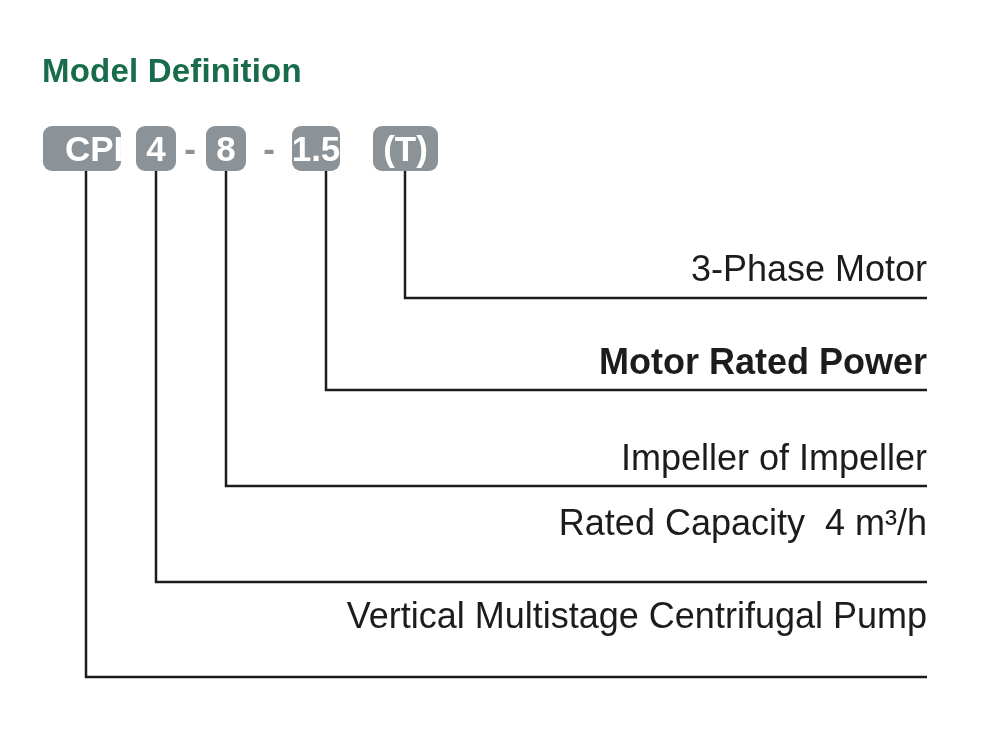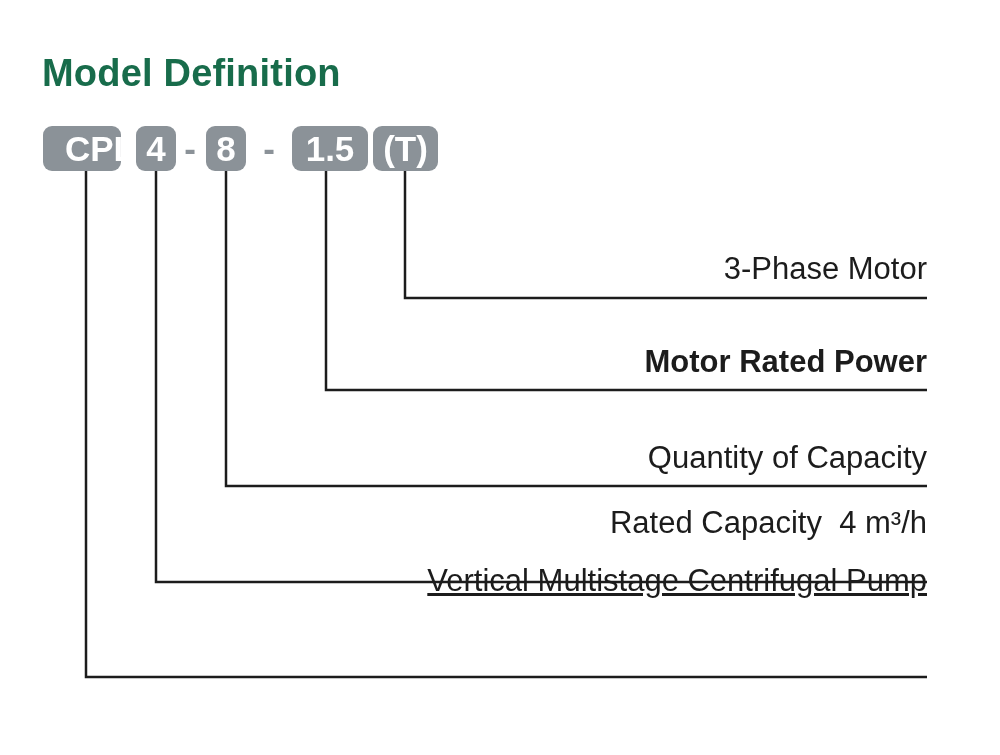--- a/index.html
+++ b/index.html
@@ -7,21 +7,21 @@
   body {
     position: relative;
     background: #ffffff;
     font-family: "Liberation Sans", "DejaVu Sans", sans-serif;
     overflow: hidden;
   }
   .page-title {
     position: absolute;
     left: 42px;
     top: 52px;
-    font-size: 38px;
+    font-size: 33px;
     font-weight: 700;
     color: #186c4b;
     letter-spacing: 0.2px;
   }
   .code-block {
     position: absolute;
     top: 126px;
     height: 45px;
     background: #8b9298;
     border-radius: 9px;
@@ -29,21 +29,21 @@
     font-size: 35px;
     font-weight: 700;
     display: flex;
     align-items: center;
     justify-content: center;
     line-height: 1;
   }
   .seg-cpl   { left: 43px;  width: 78px; padding-left: 36px; }
   .seg-cap   { left: 136px; width: 40px; }
   .seg-imp   { left: 206px; width: 40px; }
-  .seg-pow   { left: 292px; width: 76px; }
+  .seg-pow   { left: 292px; width: 48px; }
   .seg-phase { left: 373px; width: 65px; }
   .code-sep {
     position: absolute;
     top: 126px;
     height: 45px;
     width: 24px;
     color: #8b9298;
     font-size: 35px;
     font-weight: 700;
     display: flex;
@@ -56,30 +56,30 @@
   .connector-svg {
     position: absolute;
     left: 0; top: 0;
     width: 1000px; height: 755px;
     pointer-events: none;
   }
   .callout-label {
     position: absolute;
     right: 73px;
     text-align: right;
-    font-size: 31px;
+    font-size: 36px;
     line-height: 37px;
     color: #1c1c1c;
     white-space: nowrap;
   }
   .label-1 { top: 250px; }
   .label-2 { top: 343px; font-weight: bold; }
   .label-3 { top: 439px; }
   .label-4 { top: 504px; }
-  .label-5 { top: 562px; text-decoration: underline; }
+  .label-5 { top: 597px; }
 </style>
 </head>
 <body>
 
 <h1 class="page-title">Model Definition</h1>
 
 <div class="code-block seg-cpl">CPL</div>
 <div class="code-block seg-cap">4</div>
 <div class="code-sep sep-1">-</div>
 <div class="code-block seg-imp">8</div>
@@ -90,17 +90,17 @@
 <svg class="connector-svg" viewBox="0 0 1000 755" xmlns="http://www.w3.org/2000/svg">
   <polyline points="405,171 405,298 927,298" fill="none" stroke="#1c1c1c" stroke-width="2.5"></polyline>
   <polyline points="326,171 326,390 927,390" fill="none" stroke="#1c1c1c" stroke-width="2.5"></polyline>
   <polyline points="226,171 226,486 927,486" fill="none" stroke="#1c1c1c" stroke-width="2.5"></polyline>
   <polyline points="156,171 156,582 927,582" fill="none" stroke="#1c1c1c" stroke-width="2.5"></polyline>
   <polyline points="86,171 86,677 927,677" fill="none" stroke="#1c1c1c" stroke-width="2.5"></polyline>
 </svg>
 
 <div class="callout-label label-1">3-Phase Motor</div>
 <div class="callout-label label-2">Motor Rated Power</div>
-<div class="callout-label label-3">Quantity of Capacity</div>
+<div class="callout-label label-3">Impeller of Impeller</div>
 <div class="callout-label label-4">Rated Capacity&nbsp; 4 m³/h</div>
 <div class="callout-label label-5">
   <div>Vertical Multistage Centrifugal Pump</div>
 </div>
 
 </body></html>

